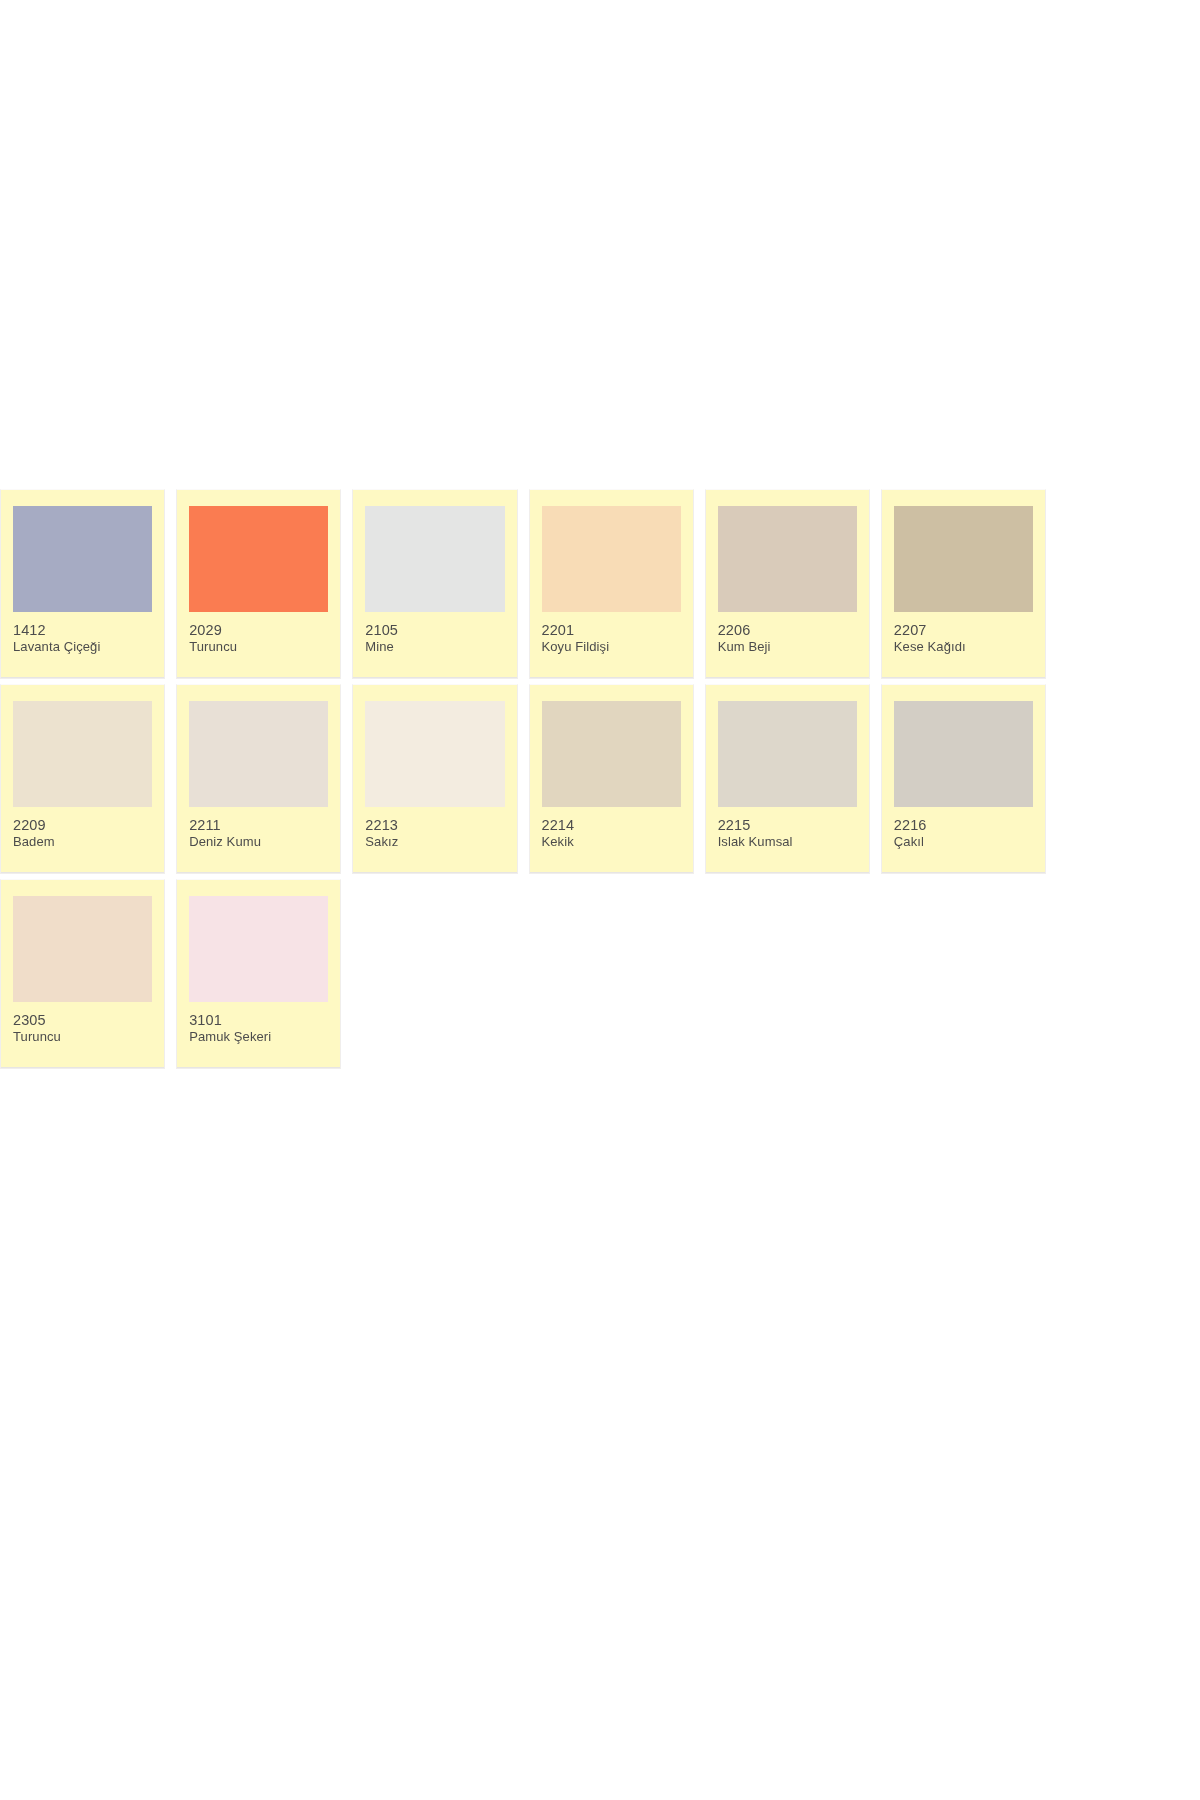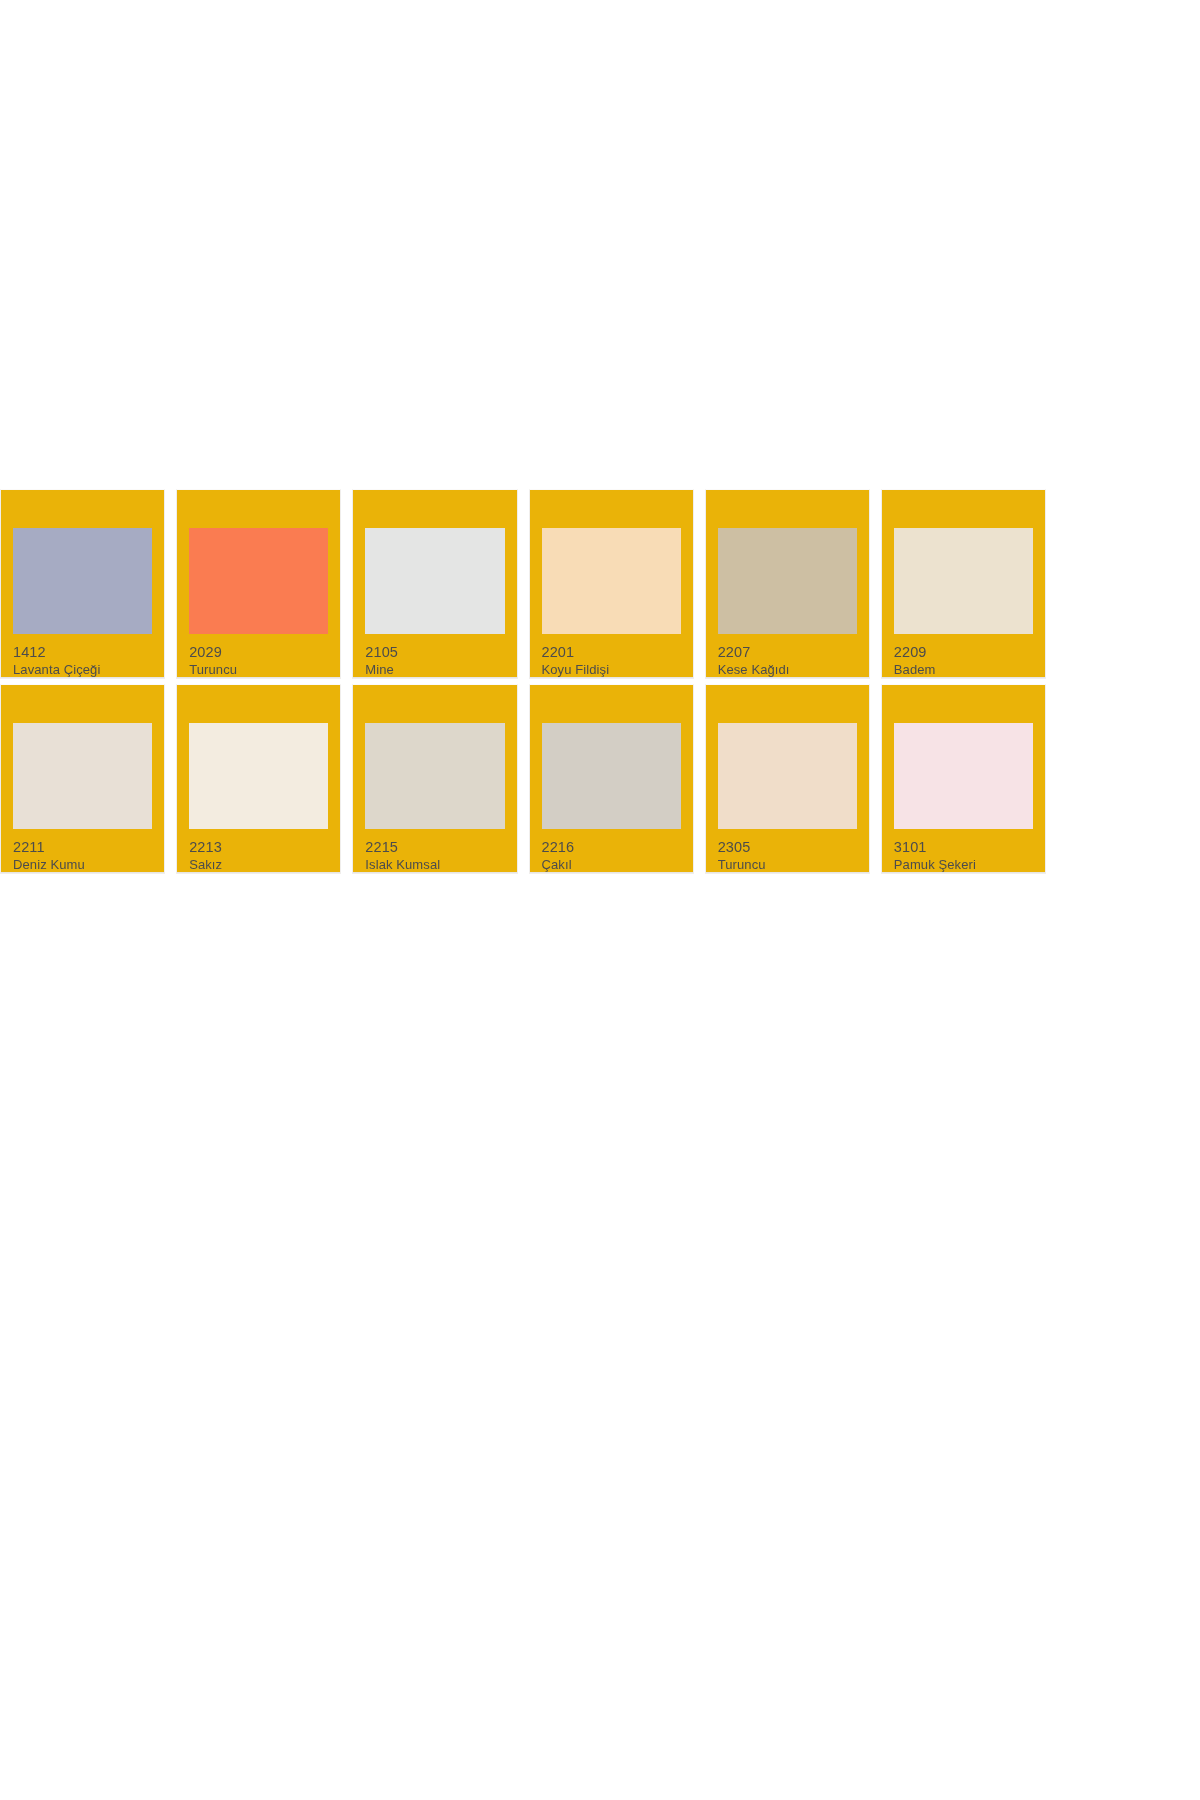--- a/index.html
+++ b/index.html
@@ -33,29 +33,28 @@
     display: grid;
     grid-template-columns: repeat(6, 1fr);
     grid-auto-rows: 190px;
     column-gap: 11px;
     row-gap: 5px;
     background: transparent;
   }
 
   .swatch-card {
     position: relative;
-    background: #eab308;
+    background: #fef9c3;
     border: 1px solid #f0eeec;
     border-top: 1px solid #fbfaf9;
     box-sizing: border-box;
     display: flex;
     flex-direction: column;
     padding: 16px 12px 0 12px;
     overflow: hidden;
-    justify-content: flex-end;
   }
 
   .swatch-color {
     width: 100%;
     height: 106px;
     flex: 0 0 106px;
     display: block;
   }
 
   .swatch-meta {
@@ -116,20 +115,27 @@
         </div>
       </div>
       <div class="swatch-card">
         <div class="swatch-color" style="background: rgb(248, 220, 182);"></div>
         <div class="swatch-meta">
           <span class="swatch-code">2201</span>
           <span class="swatch-name">Koyu Fildişi</span>
         </div>
       </div>
       <div class="swatch-card">
+        <div class="swatch-color" style="background: rgb(217, 203, 186);"></div>
+        <div class="swatch-meta">
+          <span class="swatch-code">2206</span>
+          <span class="swatch-name">Kum Beji</span>
+        </div>
+      </div>
+      <div class="swatch-card">
         <div class="swatch-color" style="background: rgb(205, 191, 163);"></div>
         <div class="swatch-meta">
           <span class="swatch-code">2207</span>
           <span class="swatch-name">Kese Kağıdı</span>
         </div>
       </div>
       <div class="swatch-card">
         <div class="swatch-color" style="background: rgb(236, 226, 207);"></div>
         <div class="swatch-meta">
           <span class="swatch-code">2209</span>
@@ -141,20 +147,27 @@
         <div class="swatch-meta">
           <span class="swatch-code">2211</span>
           <span class="swatch-name">Deniz Kumu</span>
         </div>
       </div>
       <div class="swatch-card">
         <div class="swatch-color" style="background: rgb(243, 236, 224);"></div>
         <div class="swatch-meta">
           <span class="swatch-code">2213</span>
           <span class="swatch-name">Sakız</span>
+        </div>
+      </div>
+      <div class="swatch-card">
+        <div class="swatch-color" style="background: rgb(225, 214, 191);"></div>
+        <div class="swatch-meta">
+          <span class="swatch-code">2214</span>
+          <span class="swatch-name">Kekik</span>
         </div>
       </div>
       <div class="swatch-card">
         <div class="swatch-color" style="background: rgb(221, 215, 203);"></div>
         <div class="swatch-meta">
           <span class="swatch-code">2215</span>
           <span class="swatch-name">Islak Kumsal</span>
         </div>
       </div>
       <div class="swatch-card">

